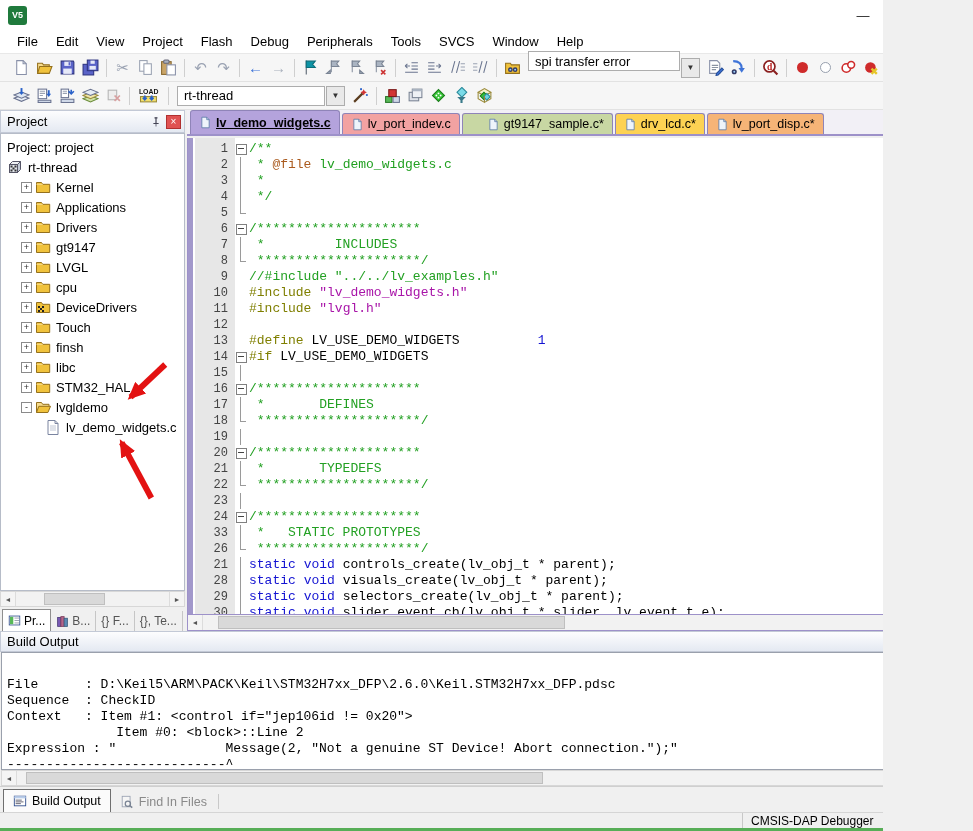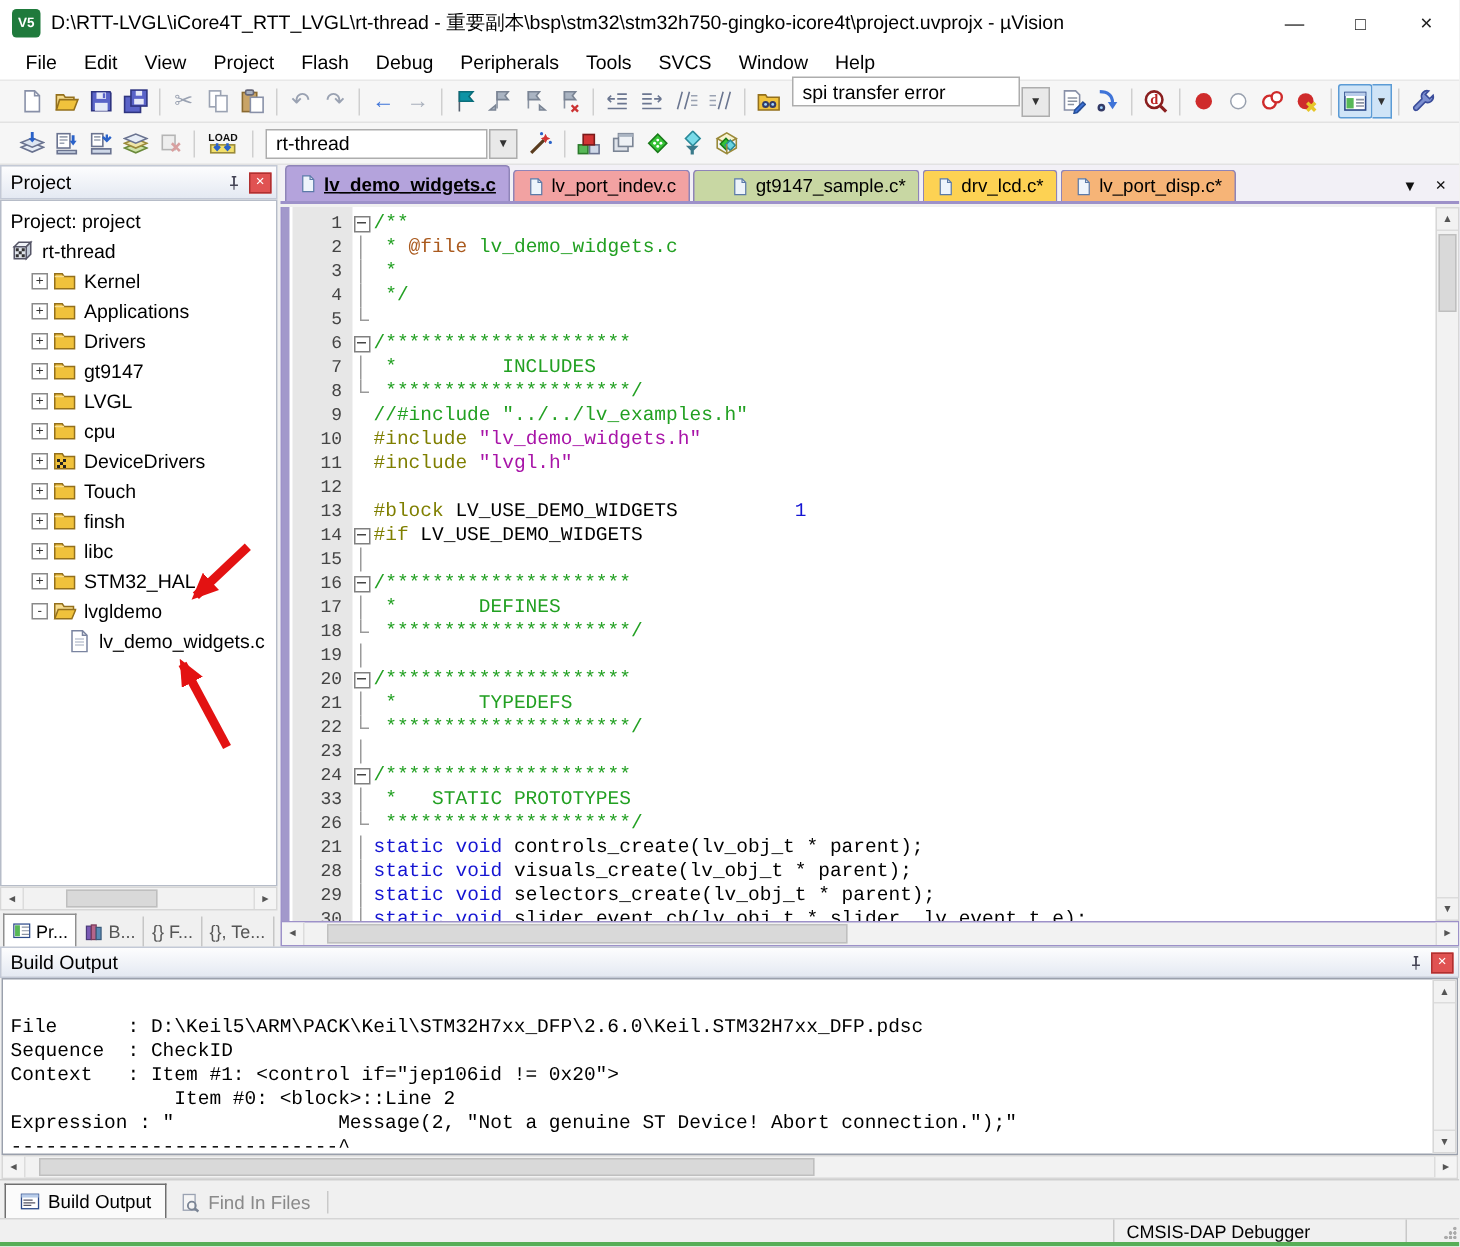--- a/index.html
+++ b/index.html
@@ -1,18 +1,18 @@
 <!DOCTYPE html>
 <html><head>
 <meta charset="utf-8">
 <style>
   *{box-sizing:border-box;margin:0;padding:0}
   html,body{width:973px;height:831px;overflow:hidden}
   body{font-family:"Liberation Sans",sans-serif;font-size:13px;color:#000;background:#f0f0f0}
-  .app{position:relative;width:973px;height:831px;background:#f0f0f0;overflow:hidden}
+  .app{position:relative;width:883px;height:831px;background:#f0f0f0;overflow:hidden}
   .g{display:inline-block;line-height:1}
   svg{display:block}
   
   .titlebar{position:absolute;top:0;left:0;width:973px;height:30px;background:#fff;display:flex;align-items:center;padding-left:8px}
   .logo{width:19px;height:19px;background:#1f7a3c;border-radius:3px;color:#fff;font-size:9px;font-weight:bold;display:flex;align-items:center;justify-content:center;flex:0 0 auto}
   .title-text{margin-left:7px;font-size:13px;white-space:nowrap;overflow:hidden}
   .wbtns{margin-left:auto;display:flex;height:30px}
   .wbtn{width:44px;height:30px;display:flex;align-items:center;justify-content:center;font-size:13px;color:#222}
   
   .menubar{position:absolute;top:30px;left:0;width:973px;height:24px;background:#fff;display:flex;align-items:center;padding-left:8px;border-bottom:1px solid #e8e8e8}
@@ -112,21 +112,20 @@
     radial-gradient(circle at 8px 8px,#aaa 1px,transparent 1.4px)}
   .greenstrip{position:absolute;top:828px;left:0;width:973px;height:3px;background:#57ae57}
 </style>
 </head>
 <body>
 
 <div class="app">
 
   <div class="titlebar">
     <div class="logo">V5</div>
-    <div class="title-text">D:\RTT-LVGL\iCore4T_RTT_LVGL\rt-thread - 重要副本\bsp\stm32\stm32h750-gingko-icore4t\project.uvprojx - µVision</div>
     <div class="wbtns">
       <div class="wbtn">
           <span><span class="g" style="font-size:13px">—</span></span>
         </div>
       <div class="wbtn">
           <span><span class="g" style="font-size:12px">□</span></span>
         </div>
       <div class="wbtn">
           <span><span class="g" style="font-size:14px">×</span></span>
         </div>
@@ -725,21 +724,21 @@
             <div class="cl"><span class="n">3</span><span class="f f-line"></span><span class="t"><span class="sc-c"> *</span></span></div>
             <div class="cl"><span class="n">4</span><span class="f f-line"></span><span class="t"><span class="sc-c"> */</span></span></div>
             <div class="cl"><span class="n">5</span><span class="f f-end"></span><span class="t"></span></div>
             <div class="cl"><span class="n">6</span><span class="f f-start"></span><span class="t"><span class="sc-c">/*********************</span></span></div>
             <div class="cl"><span class="n">7</span><span class="f f-line"></span><span class="t"><span class="sc-c"> *         INCLUDES</span></span></div>
             <div class="cl"><span class="n">8</span><span class="f f-end"></span><span class="t"><span class="sc-c"> *********************/</span></span></div>
             <div class="cl"><span class="n">9</span><span class="f"></span><span class="t"><span class="sc-c">//#include "../../lv_examples.h"</span></span></div>
             <div class="cl"><span class="n">10</span><span class="f"></span><span class="t"><span class="sc-p">#include</span><span class="sc-x"> </span><span class="sc-s">"lv_demo_widgets.h"</span></span></div>
             <div class="cl"><span class="n">11</span><span class="f"></span><span class="t"><span class="sc-p">#include</span><span class="sc-x"> </span><span class="sc-s">"lvgl.h"</span></span></div>
             <div class="cl"><span class="n">12</span><span class="f"></span><span class="t"></span></div>
-            <div class="cl"><span class="n">13</span><span class="f"></span><span class="t"><span class="sc-p">#block</span><span class="sc-x"> LV_USE_DEMO_WIDGETS          </span><span class="sc-n">1</span></span></div>
+            <div class="cl"><span class="n">13</span><span class="f"></span><span class="t"><span class="sc-p">#define</span><span class="sc-x"> LV_USE_DEMO_WIDGETS          </span><span class="sc-n">1</span></span></div>
             <div class="cl"><span class="n">14</span><span class="f f-start"></span><span class="t"><span class="sc-p">#if</span><span class="sc-x"> LV_USE_DEMO_WIDGETS</span></span></div>
             <div class="cl"><span class="n">15</span><span class="f f-line"></span><span class="t"></span></div>
             <div class="cl"><span class="n">16</span><span class="f f-start"></span><span class="t"><span class="sc-c">/*********************</span></span></div>
             <div class="cl"><span class="n">17</span><span class="f f-line"></span><span class="t"><span class="sc-c"> *       DEFINES</span></span></div>
             <div class="cl"><span class="n">18</span><span class="f f-end"></span><span class="t"><span class="sc-c"> *********************/</span></span></div>
             <div class="cl"><span class="n">19</span><span class="f f-line"></span><span class="t"></span></div>
             <div class="cl"><span class="n">20</span><span class="f f-start"></span><span class="t"><span class="sc-c">/*********************</span></span></div>
             <div class="cl"><span class="n">21</span><span class="f f-line"></span><span class="t"><span class="sc-c"> *       TYPEDEFS</span></span></div>
             <div class="cl"><span class="n">22</span><span class="f f-end"></span><span class="t"><span class="sc-c"> *********************/</span></span></div>
             <div class="cl"><span class="n">23</span><span class="f f-line"></span><span class="t"></span></div>

